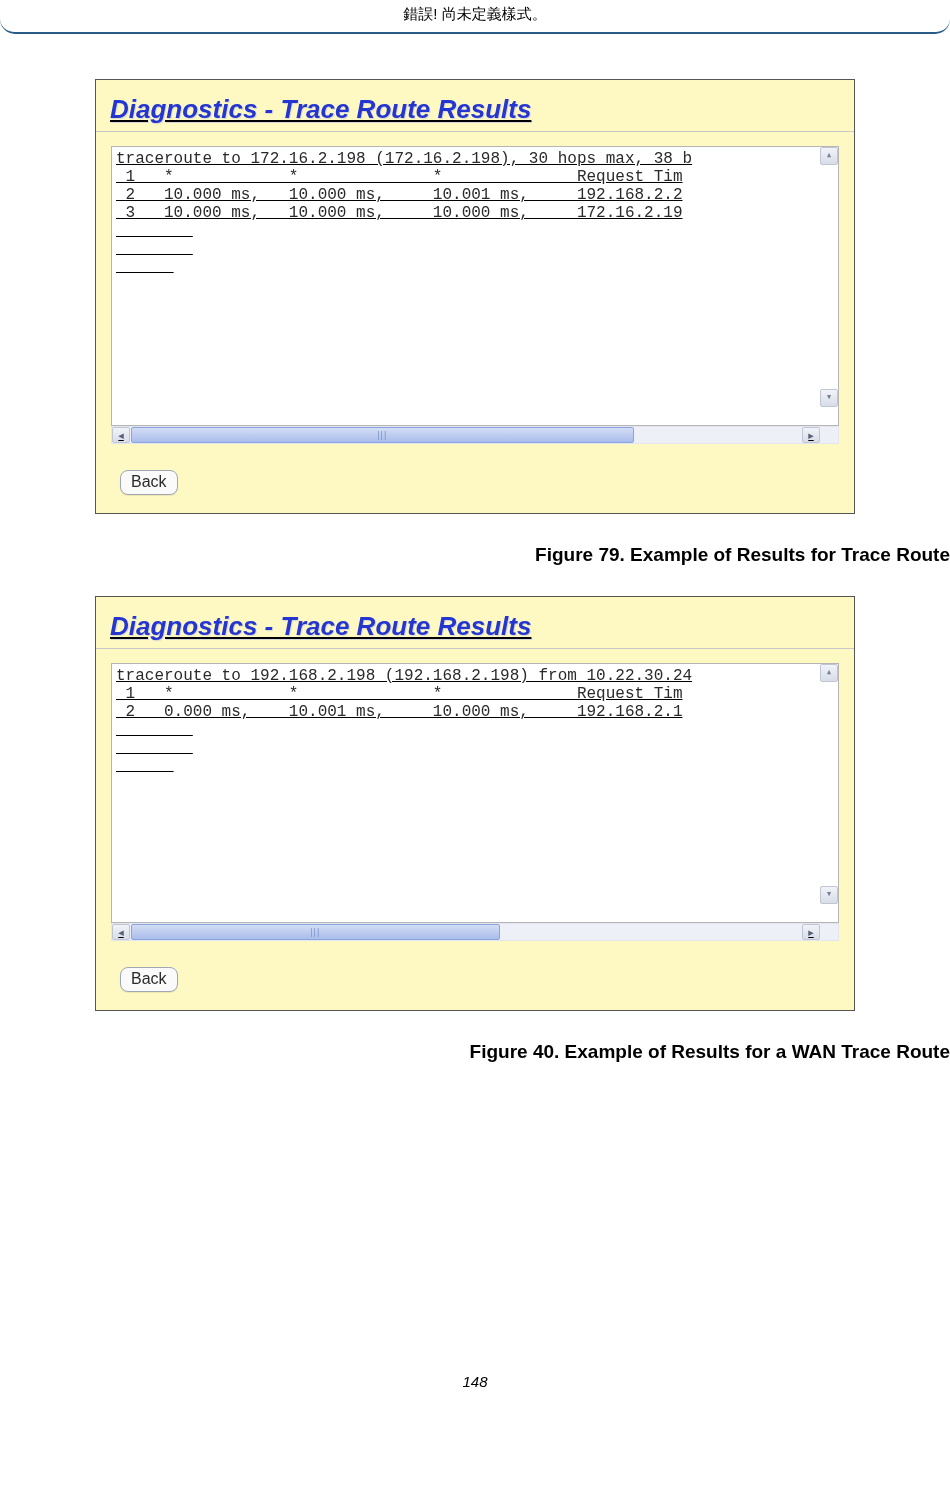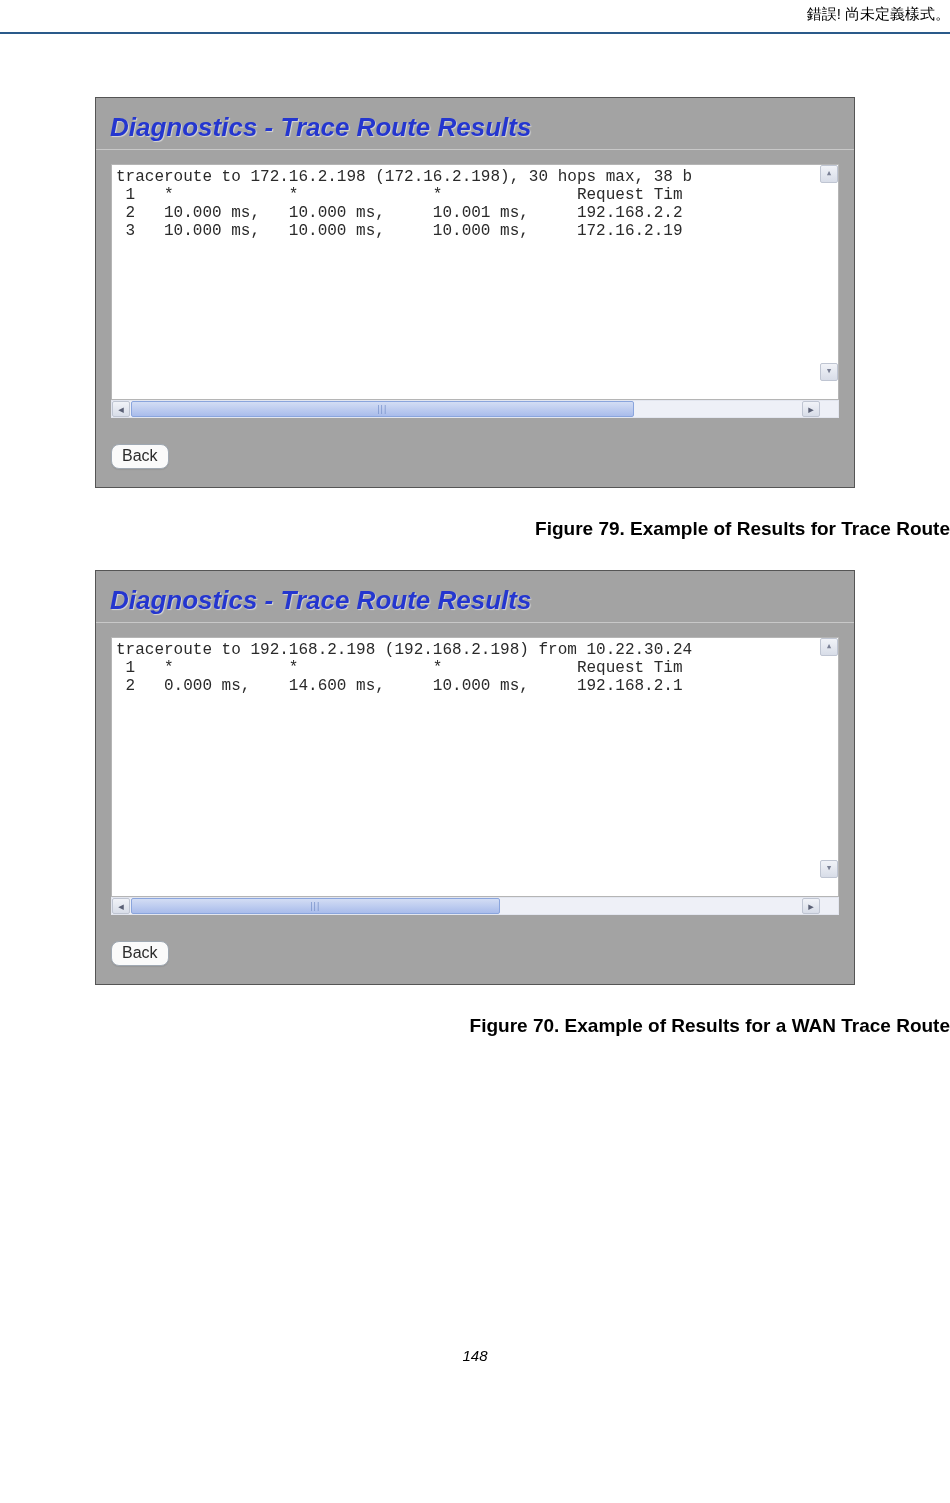--- a/index.html
+++ b/index.html
@@ -7,34 +7,36 @@
       padding: 0;
       box-sizing: border-box;
     }
     body {
       font-family: Arial, sans-serif;
       background: #fff;
       width: 950px;
       margin: 0 auto;
     }
     .page-header {
-      text-align: right;
+      text-align: center;
       font-size: 15px;
       padding: 5px 0 8px 0;
       border-bottom: 2px solid #2a5a8a;
-      margin-bottom: 63px;
+      margin-bottom: 45px;
+      border-radius: 15px;
     }
     .screenshot-container {
       width: 760px;
       margin: 0 auto;
       border: 1px solid #555;
     }
     .screenshot-inner {
-      background: #a3a3a3;
+      background: #fef9c3;
       padding: 12px 0 18px 0;
+      text-decoration: underline;
     }
     .panel-title {
       font-family: Arial, sans-serif;
       font-size: 26px;
       font-weight: bold;
       font-style: italic;
       color: #2436cf;
       padding: 2px 0 6px 14px;
       border-bottom: 1px solid #c8c8c8;
       margin-bottom: 14px;
@@ -49,21 +51,21 @@
       border: 1px solid #b5b5b5;
       font-family: "Courier New", monospace;
       font-size: 16px;
       color: #2a2a2a;
       white-space: pre;
       overflow: hidden;
       padding: 3px 0 0 4px;
       position: relative;
     }
     .output-box-1 {
-      height: 236px;
+      height: 280px;
     }
     .output-box-2 {
       height: 260px;
     }
     .scroll-up-arrow {
       position: absolute;
       top: 0;
       right: 0;
       width: 18px;
       height: 18px;
@@ -131,21 +133,21 @@
       font-size: 9px;
       letter-spacing: 1px;
     }
     .hscroll-corner {
       width: 18px;
       background: #eef0f7;
       flex-shrink: 0;
     }
     .back-button {
       display: inline-block;
-      margin: 26px 0 0 15px;
+      margin: 26px 0 0 24px;
       padding: 2px 10px 3px 10px;
       background: #fafafa;
       border: 1px solid #9fa8b2;
       border-radius: 8px;
       font-family: Arial, sans-serif;
       font-size: 16px;
       color: #2b2b2b;
       box-shadow: 0 1px 1px rgba(0,0,0,.08);
       cursor: pointer;
     }
@@ -201,36 +203,36 @@
 </div>
 
 <div class="figure-caption">Figure 79. Example of Results for Trace Route</div>
 
 <div class="screenshot-container">
   <div class="screenshot-inner">
     <div class="panel-title">Diagnostics - Trace Route Results</div>
     <div class="output-wrapper">
       <div class="output-box output-box-2"><span>traceroute to 192.168.2.198 (192.168.2.198) from 10.22.30.24</span>
 <span> 1   *            *              *              Request Tim</span>
-<span> 2   0.000 ms,    14.600 ms,     10.000 ms,     192.168.2.1</span>
+<span> 2   0.000 ms,    10.001 ms,     10.000 ms,     192.168.2.1</span>
         <div class="scroll-up-arrow">▴</div>
         <div class="scroll-down-arrow">▾</div>
       </div>
       <div class="hscroll-track">
         <div class="hscroll-left-arrow">◂</div>
         <div class="hscroll-bar-area">
           <div class="hscroll-thumb hscroll-thumb-2">
             <span class="hscroll-thumb-marks">|||</span>
           </div>
         </div>
         <div class="hscroll-right-arrow">▸</div>
         <div class="hscroll-corner"></div>
       </div>
     </div>
     <div class="back-button">Back</div>
   </div>
 </div>
 
-<div class="figure-caption">Figure 70. Example of Results for a WAN Trace Route</div>
+<div class="figure-caption">Figure 40. Example of Results for a WAN Trace Route</div>
 
 <div class="page-footer">
   <div class="page-number">148</div>
 </div>
 
 </body></html>

